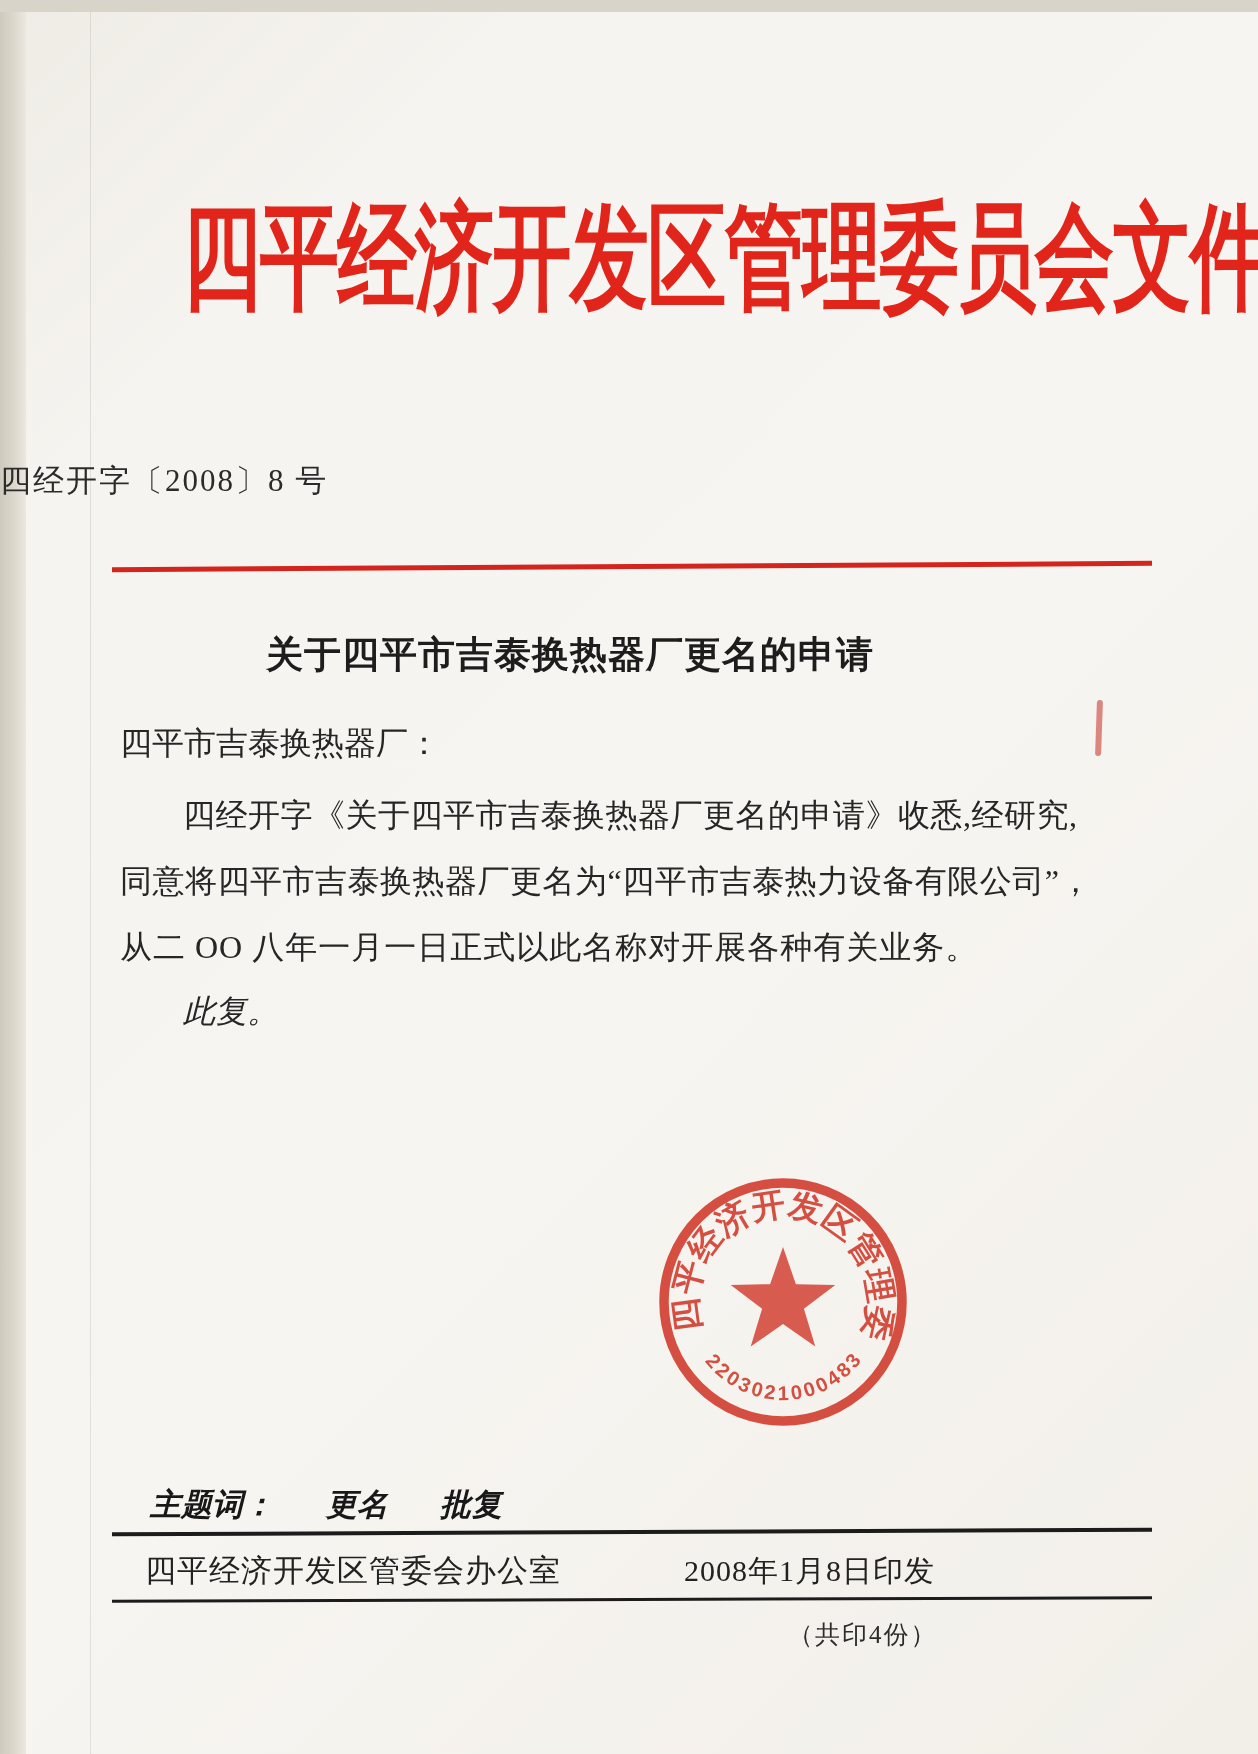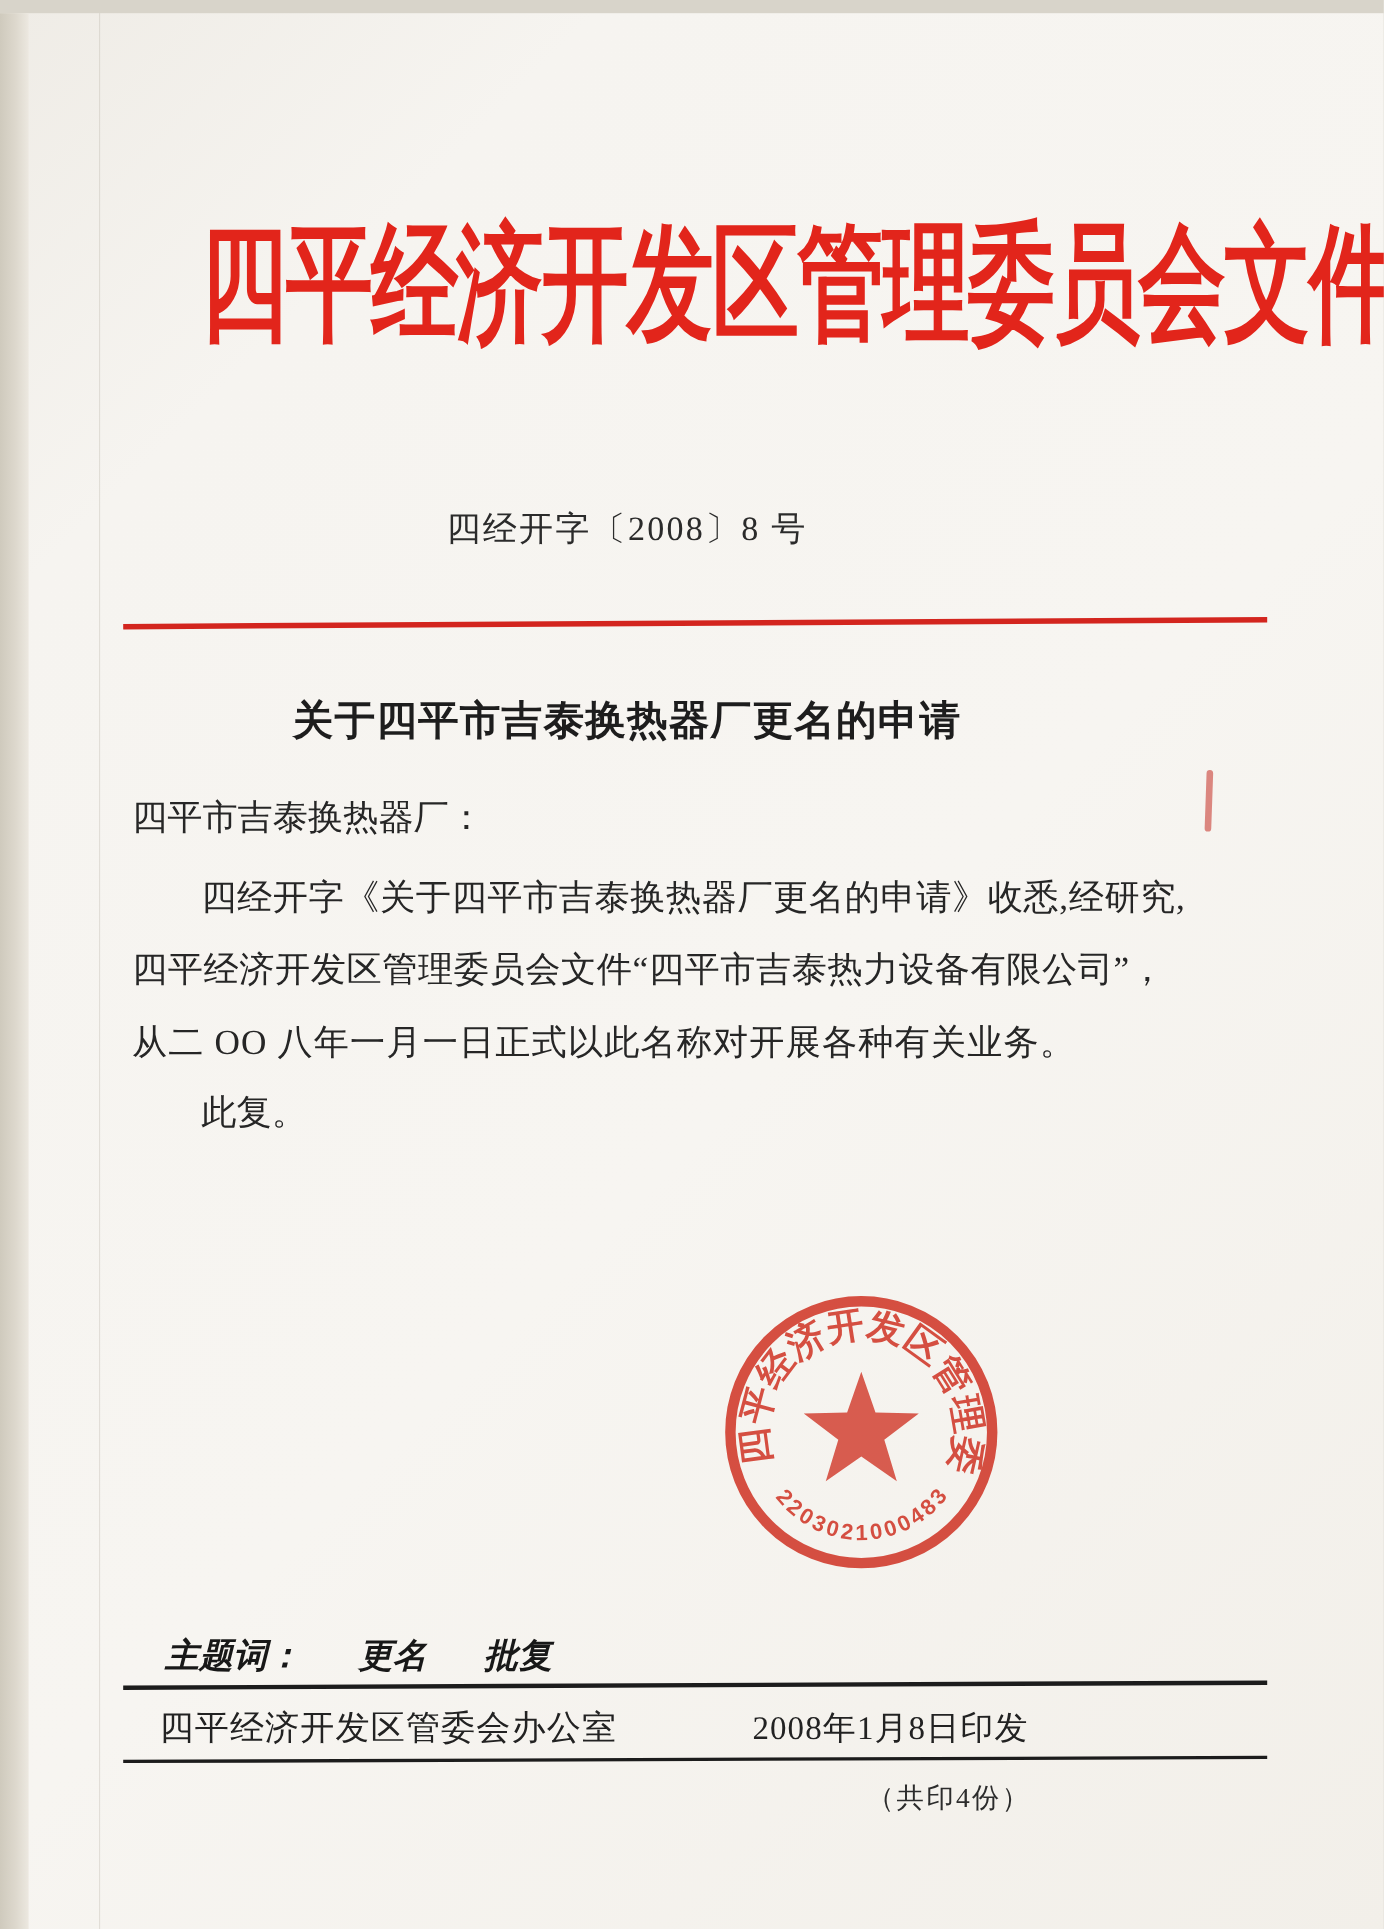--- a/index.html
+++ b/index.html
@@ -27,39 +27,39 @@
     text-align:center;white-space:nowrap;
     font-family:"Liberation Serif", serif;
     font-weight:bold;
     font-size:116px;
     color:#e2251b;
     transform:scaleX(0.68);
     transform-origin:570px 50%;
     letter-spacing:-2px;
   }
   .doc-number{
-    position:absolute;left:0;top:448px;width:1140px;text-align:center;
+    position:absolute;left:0;top:448px;width:1140px;
     font-size:31px;color:#2b2b2b;letter-spacing:2px;
   }
   .red-rule{
     position:absolute;left:112px;top:552px;width:1040px;height:5px;
     background:#d3251e;
     transform:rotate(-0.35deg);
   }
   .doc-title{
     position:absolute;left:0;top:618px;width:1140px;text-align:center;
     font-family:"Liberation Sans", sans-serif;
     font-weight:bold;font-size:37px;color:#1d1d1d;letter-spacing:1px;
   }
   .body-text{position:absolute;color:#262626;font-size:32px;white-space:nowrap;}
   .salutation{left:120px;top:710px;}
   .line1{left:183px;top:782px;letter-spacing:0.5px;}
   .line2{left:120px;top:848px;letter-spacing:0.5px;}
   .line3{left:120px;top:914px;letter-spacing:1px;}
-  .closing{left:183px;top:978px;}
+  .closing{left:183px;top:978px;font-style:italic;}
   .seal-wrap{
     position:absolute;left:648px;top:1150px;width:270px;height:270px;
     opacity:.88;mix-blend-mode:multiply;
   }
   .seal-wrap svg{display:block;}
   .date-line{
     position:absolute;left:610px;top:1300px;
     font-size:33px;color:#1f1f1f;letter-spacing:5px;z-index:5;
   }
   .keywords-row{
@@ -106,21 +106,21 @@
   <div class="header-title">四平经济开发区管理委员会文件</div>
 
   <div class="doc-number">四经开字〔2008〕8 号</div>
 
   <div class="red-rule"></div>
 
   <div class="doc-title">关于四平市吉泰换热器厂更名的申请</div>
 
   <div class="body-text salutation">四平市吉泰换热器厂：</div>
   <div class="body-text line1">四经开字《关于四平市吉泰换热器厂更名的申请》收悉,经研究,</div>
-  <div class="body-text line2">四平经济开发区管理委员会文件“四平市吉泰热力设备有限公司”，</div>
+  <div class="body-text line2">同意将四平市吉泰换热器厂更名为“四平市吉泰热力设备有限公司”，</div>
   <div class="body-text line3">从二 OO 八年一月一日正式以此名称对开展各种有关业务。</div>
   <div class="body-text closing">此复。</div>
 
   <div class="red-smudge"></div>
 
   <div class="seal-wrap">
     <svg width="270" height="270" viewBox="0 0 270 270">
       <defs>
         <path id="sealTopArc" d="M 54.2 169.4 A 86 86 0 1 1 215.8 169.4" fill="none"></path>
         <path id="sealBottomArc" d="M 50.1 189 A 98 98 0 0 0 219.9 189" fill="none"></path>

